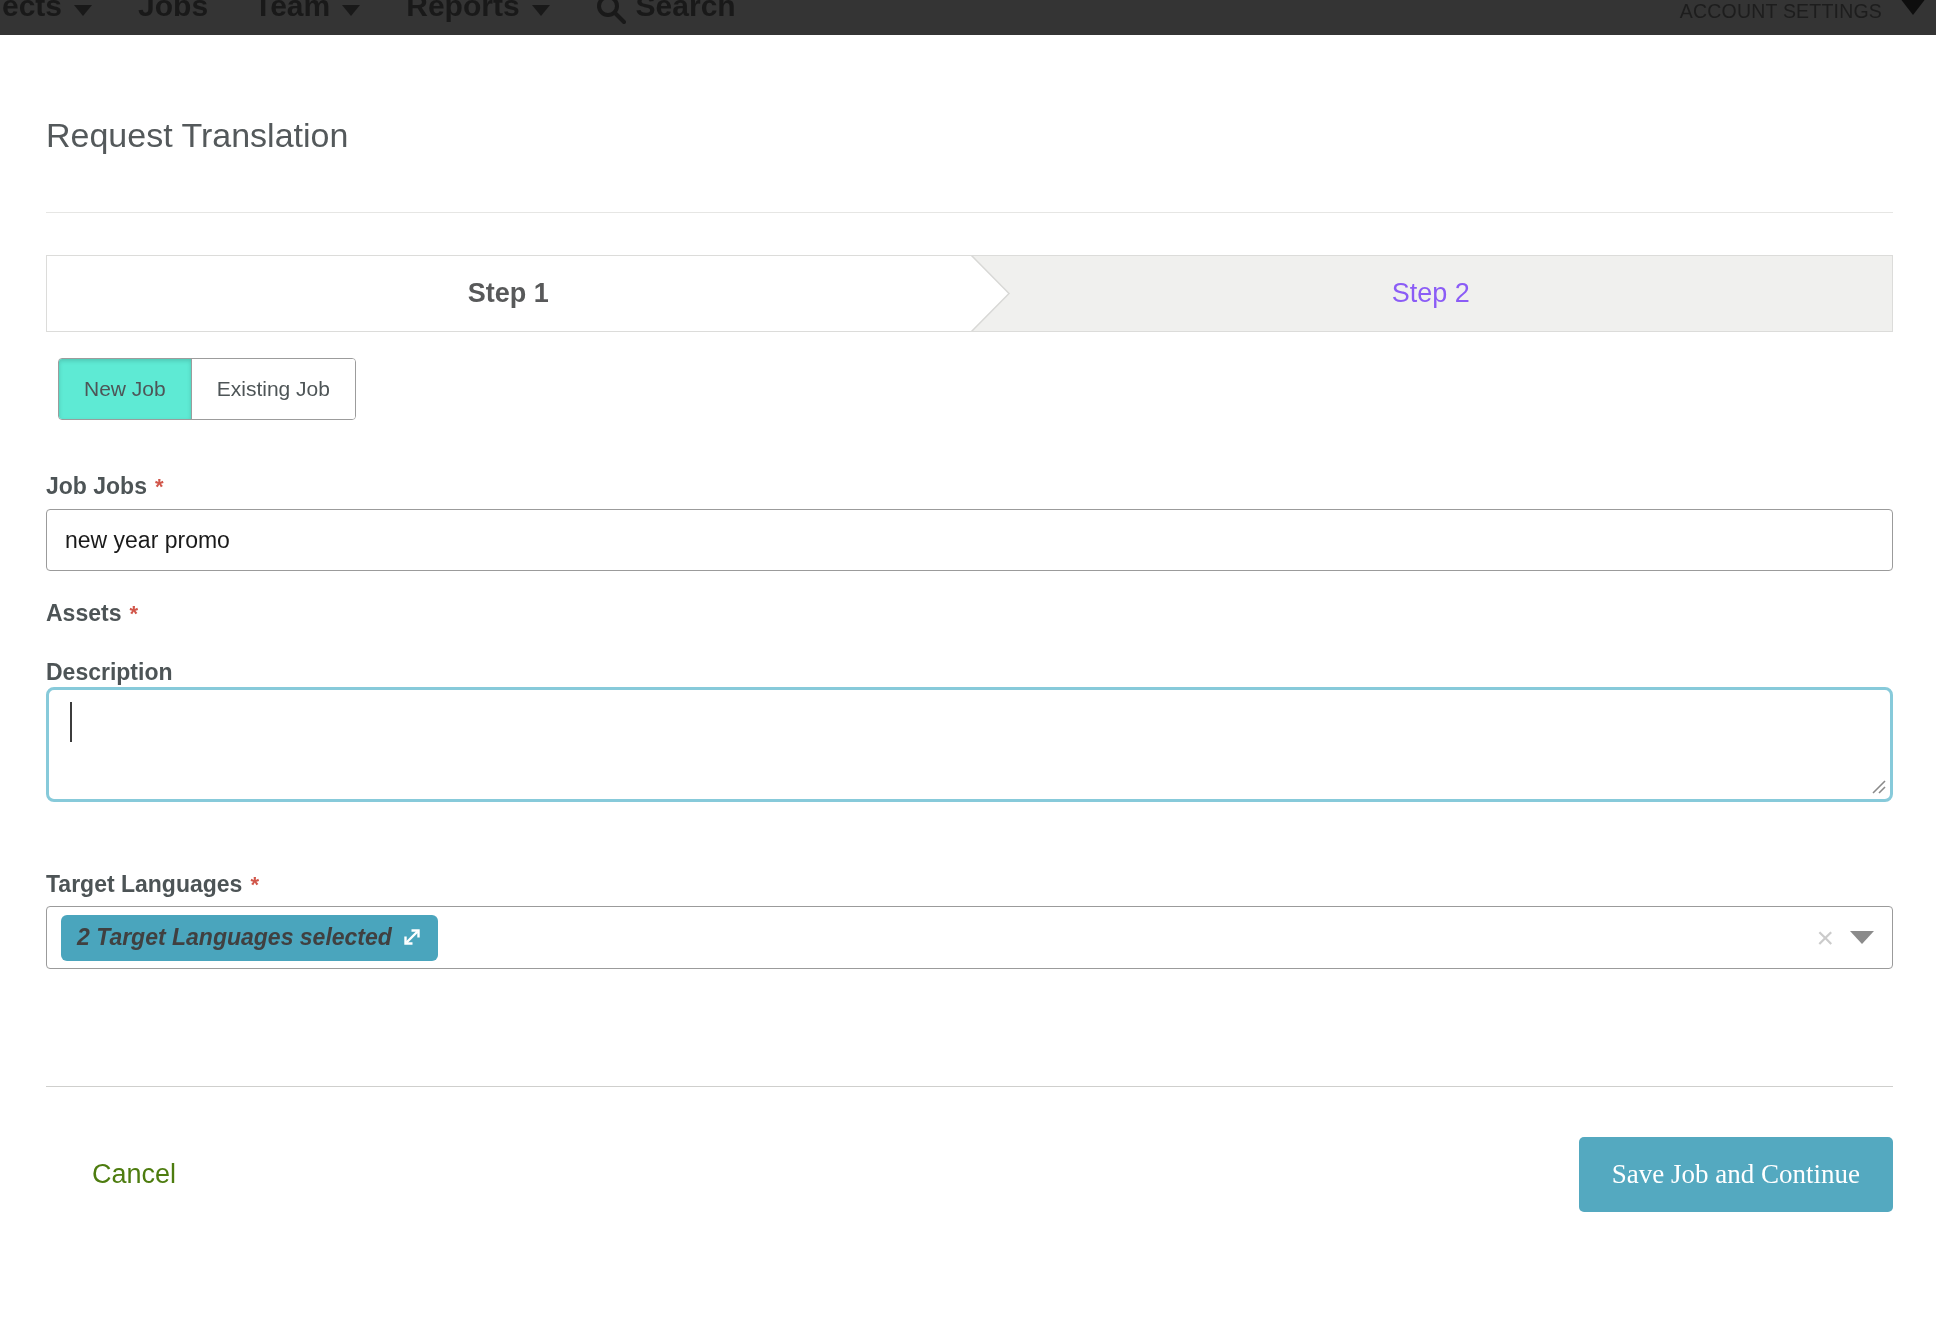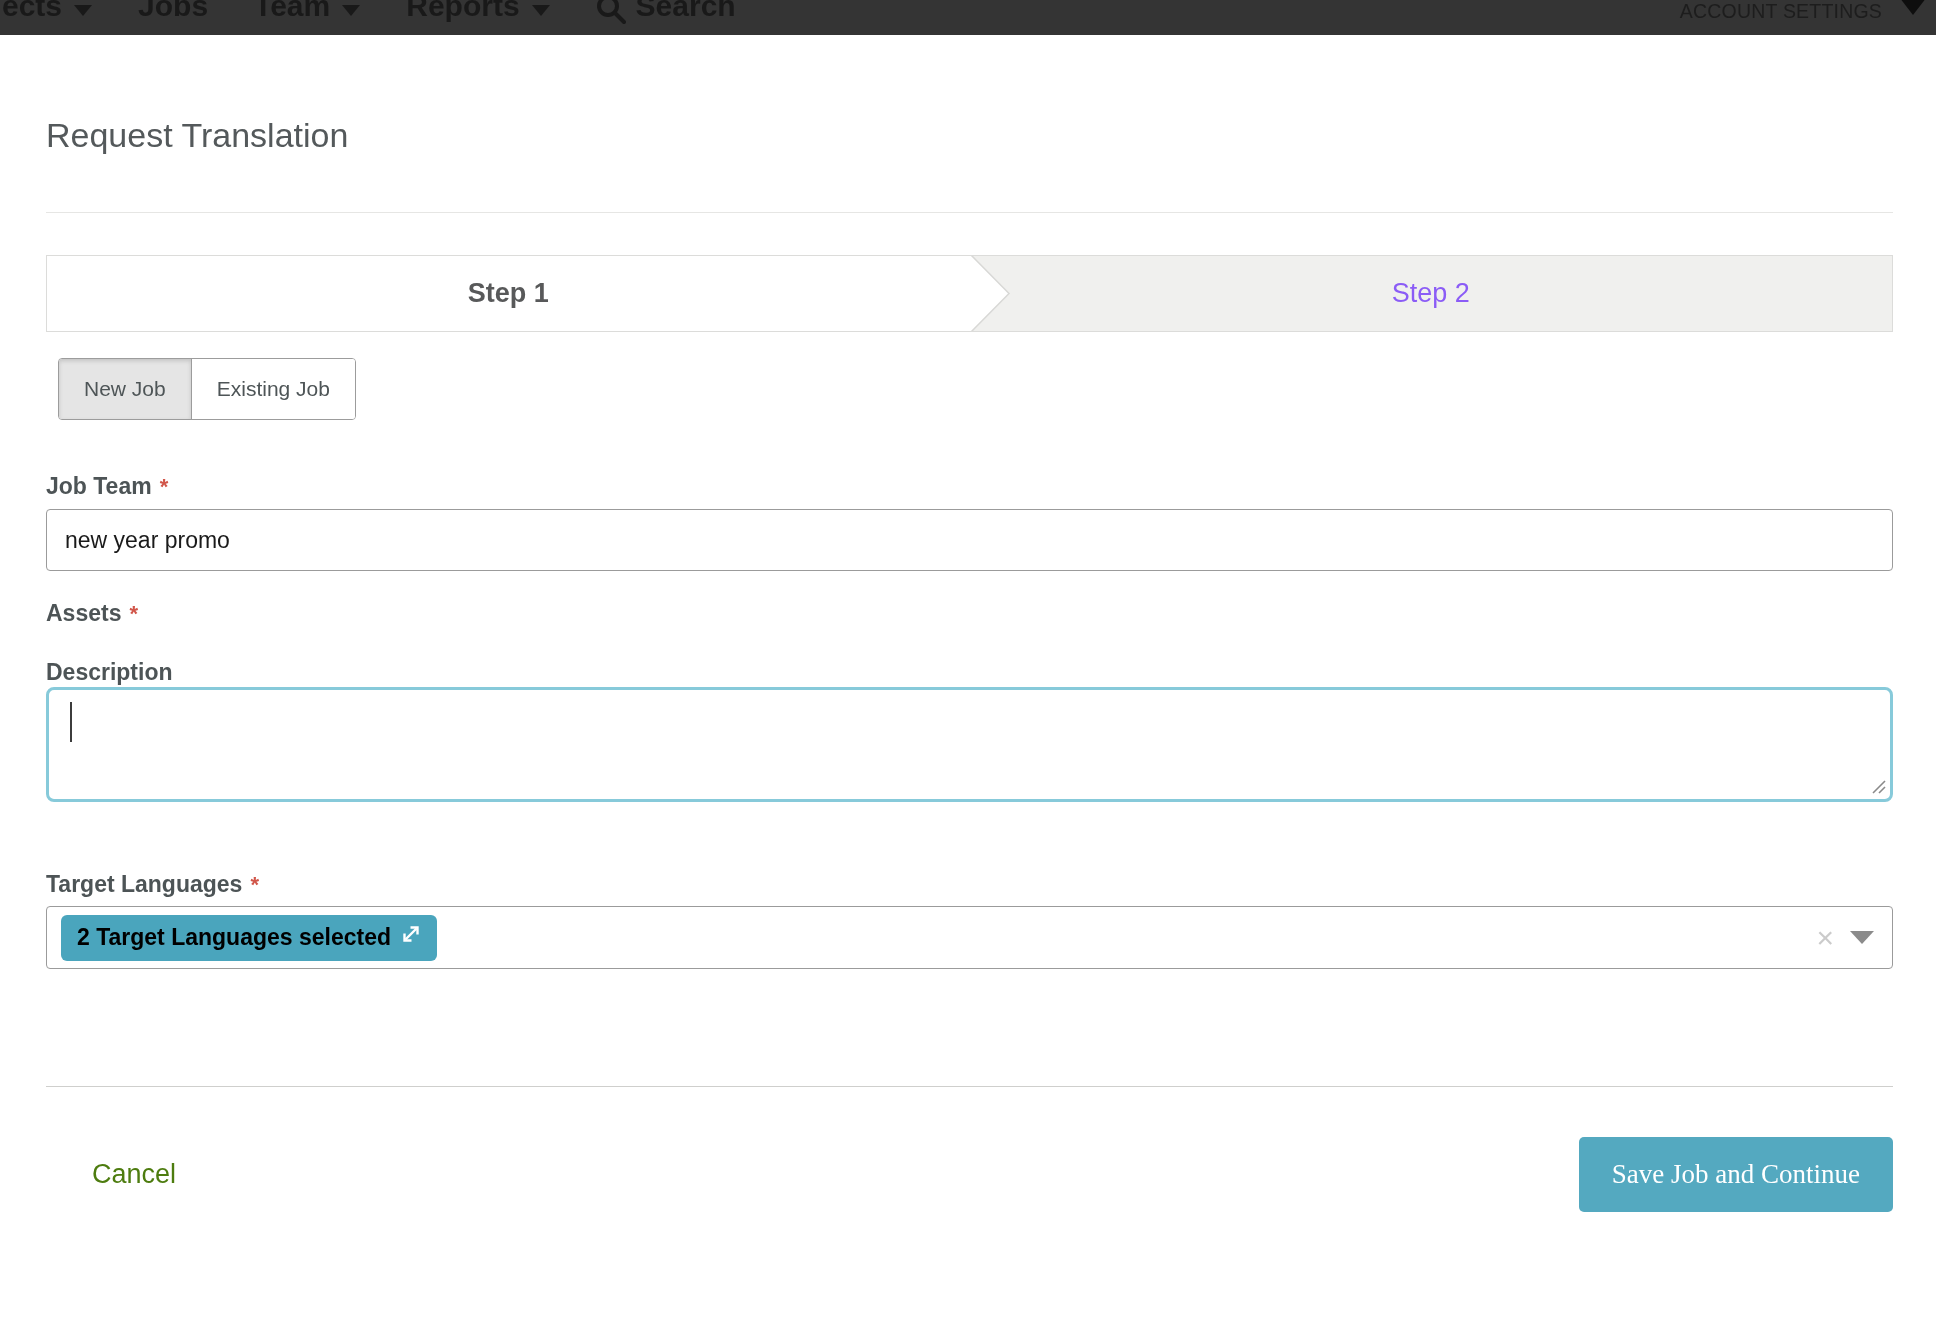--- a/index.html
+++ b/index.html
@@ -31,21 +31,21 @@
   .step { flex:1; display:flex; align-items:center; justify-content:center; font-size:27px; }
   .step1 { background:#fff; font-weight:bold; color:#58595a; cursor:default; }
   .step2 { background:#f0f0ee; color:#8b5cf6; position:relative; cursor:default; }
   .step2 svg.chevron { position:absolute; left:0; top:0; height:75px; width:41px; }
 
   
   .toggle-group { display:inline-flex; margin-top:26px; border:1px solid #9c9c9c;
                   border-radius:4px; overflow:hidden; margin-left:12px; }
   .toggle-group button { font-family:inherit; font-size:21px; color:#4e5557; background:#fff;
                   border:none; padding:0 25px; height:60px; cursor:pointer; }
-  .toggle-group button.active { background:#e5e5e5; box-shadow:inset 0 2px 4px rgba(0,0,0,.15);
+  .toggle-group button.active { background:#5eead4; box-shadow:inset 0 2px 4px rgba(0,0,0,.15);
                   border-right:1px solid #9c9c9c; }
 
   
   .field-label { display:flex; align-items:baseline; gap:8px; font-size:23px; font-weight:bold;
                  color:#4d5456; line-height:28px; }
   .req { color:#d1564a; font-weight:bold; font-size:22px; }
   .lbl-jobname { margin-top:52px; }
   .lbl-assets  { margin-top:28px; }
   .lbl-desc    { margin-top:30px; }
   .lbl-target  { margin-top:68px; }
@@ -63,23 +63,23 @@
   .ta-wrap { position:relative; margin-top:1px; }
   .desc-textarea { display:block; width:100%; height:115px; border:3px solid #87cada;
                    border-radius:8px; resize:none; outline:none; background:#fff;
                    font-family:inherit; font-size:23px; padding:14px 20px; color:#1a1a1a; }
   .fake-caret { position:absolute; left:24px; top:15px; width:2px; height:40px; background:#3c3c3c; }
   .resize-handle { position:absolute; right:7px; bottom:8px; }
 
   .tl-select { position:relative; display:flex; align-items:center; height:63px; margin-top:7px;
                border:1px solid #9b9b9b; border-radius:4px; background:#fff; padding-left:14px;
                cursor:pointer; }
-  .tl-badge { display:inline-flex; align-items:flex-start; gap:10px; background:#4aa5bd; color:#000000;
+  .tl-badge { display:inline-flex; align-items:center; gap:10px; background:#4aa5bd; color:#404040;
               font-size:23px; font-weight:bold; border-radius:6px; padding:9px 16px 10px 16px;
-              cursor:pointer; }
+              cursor:pointer;font-style:italic; }
   .tl-right { position:absolute; right:18px; top:0; height:100%; display:flex; align-items:center; gap:16px; }
   .clear-x { font-size:30px; color:#cbcbcb; line-height:1; cursor:pointer; }
   .caret-down-lg { width:0; height:0; border-left:12px solid transparent;
                    border-right:12px solid transparent; border-top:13px solid #8b8b8b; cursor:pointer; }
 
   .footer-divider { border:none; height:1px; background:#cfcfcd; margin-top:117px; }
   .footer-row { display:flex; align-items:center; justify-content:space-between; margin-top:50px; }
   .cancel-link { margin-left:46px; color:#4d7c0f; font-size:27px; text-decoration:none; cursor:pointer; }
   .save-btn { height:75px; padding:0 33px; background:#54a9c0; color:#fff; border:none;
               border-radius:5px; font-family:Liberation Serif, serif; font-size:27px; cursor:pointer; }
@@ -133,21 +133,21 @@
   </div>
 
   <div>
     <div class="toggle-group">
       <button class="active">New Job</button>
       <button>Existing Job</button>
     </div>
   </div>
 
   <div class="field-label lbl-jobname">
-    <span>Job Team</span>
+    <span>Job Jobs</span>
     <span class="req">*</span>
   </div>
   <input class="text-input" type="text" value="new year promo" style="">
 
   <div class="field-label lbl-assets">
     <span>Assets</span>
     <span class="req">*</span>
   </div>
 
   <div class="field-label lbl-desc">

